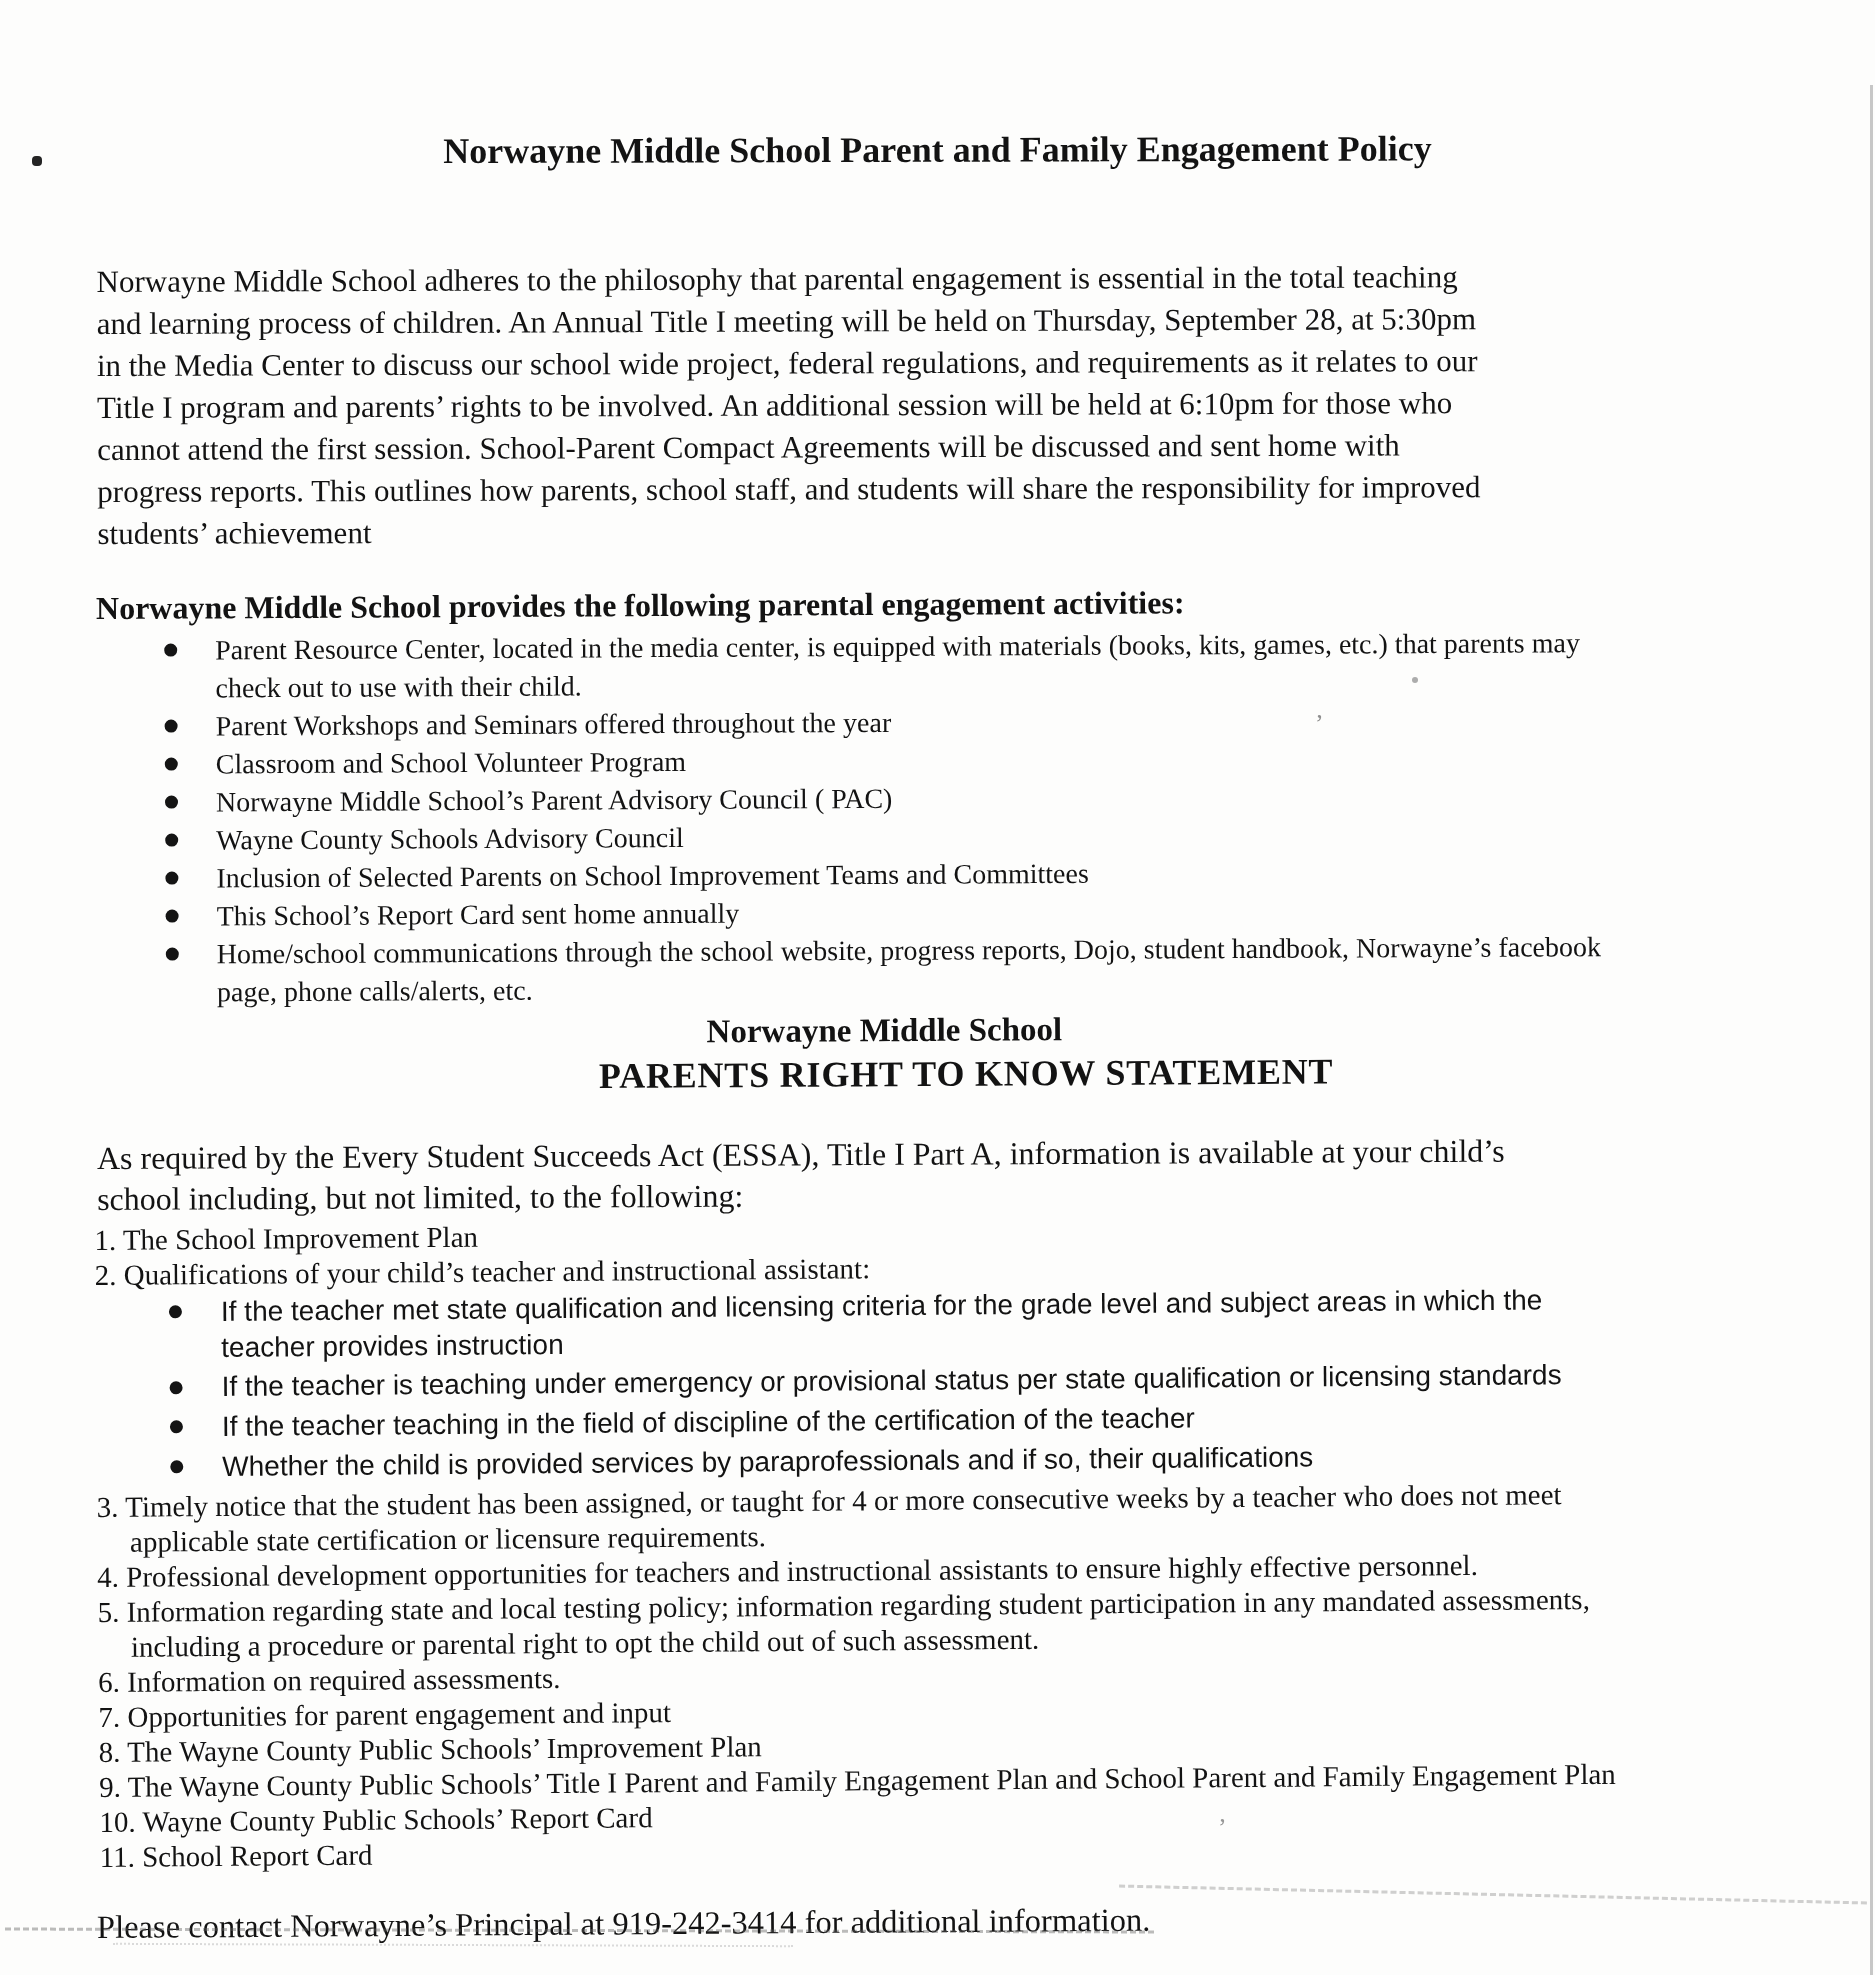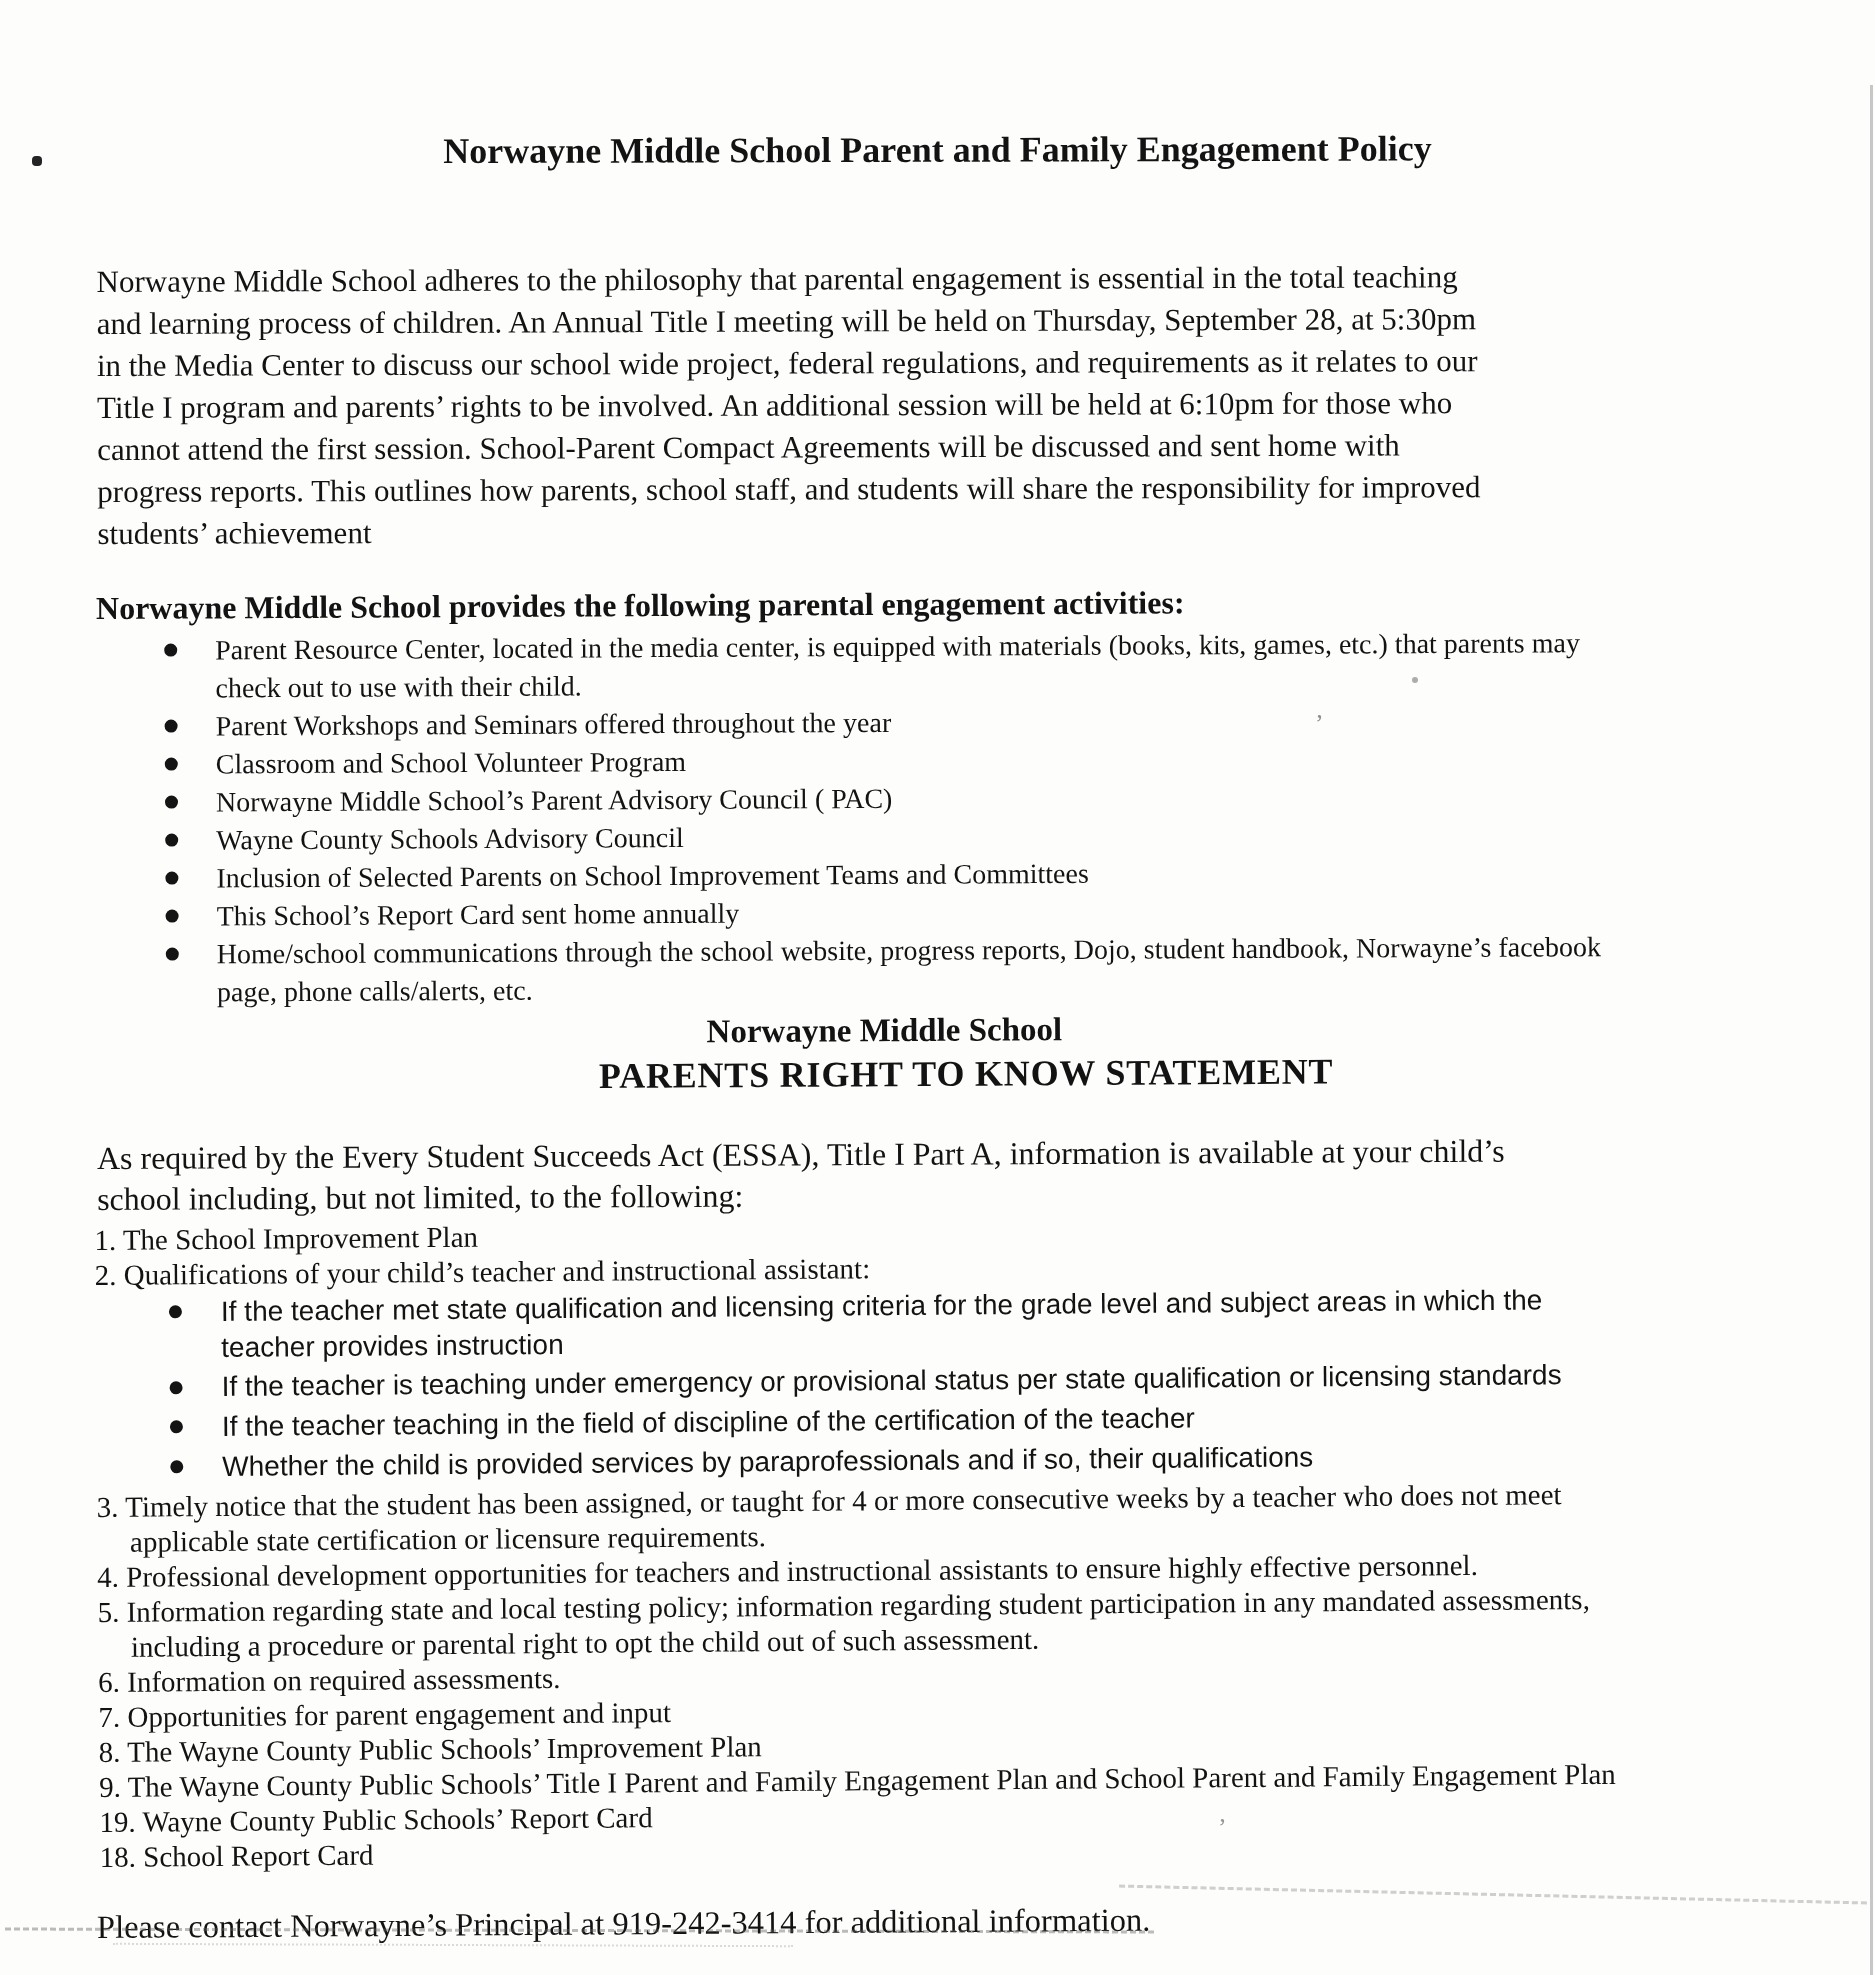--- a/index.html
+++ b/index.html
@@ -216,26 +216,26 @@
         <span>8.</span>
         <span>The Wayne County Public Schools’ Improvement Plan</span>
       </div>
 
       <div class="num-item">
         <span>9.</span>
         <span>The Wayne County Public Schools’ Title I Parent and Family Engagement Plan and School Parent and Family Engagement Plan</span>
       </div>
 
       <div class="num-item">
-        <span>19.</span>
+        <span>10.</span>
         <span>Wayne County Public Schools’ Report Card</span>
       </div>
 
       <div class="num-item">
-        <span>18.</span>
+        <span>11.</span>
         <span>School Report Card</span>
       </div>
 
     </div>
 
     <div class="sec-contact">Please contact Norwayne’s Principal at 919-242-3414 for additional information.</div>
 
   </div>
 
   <div class="artifact a-dot1"></div>

